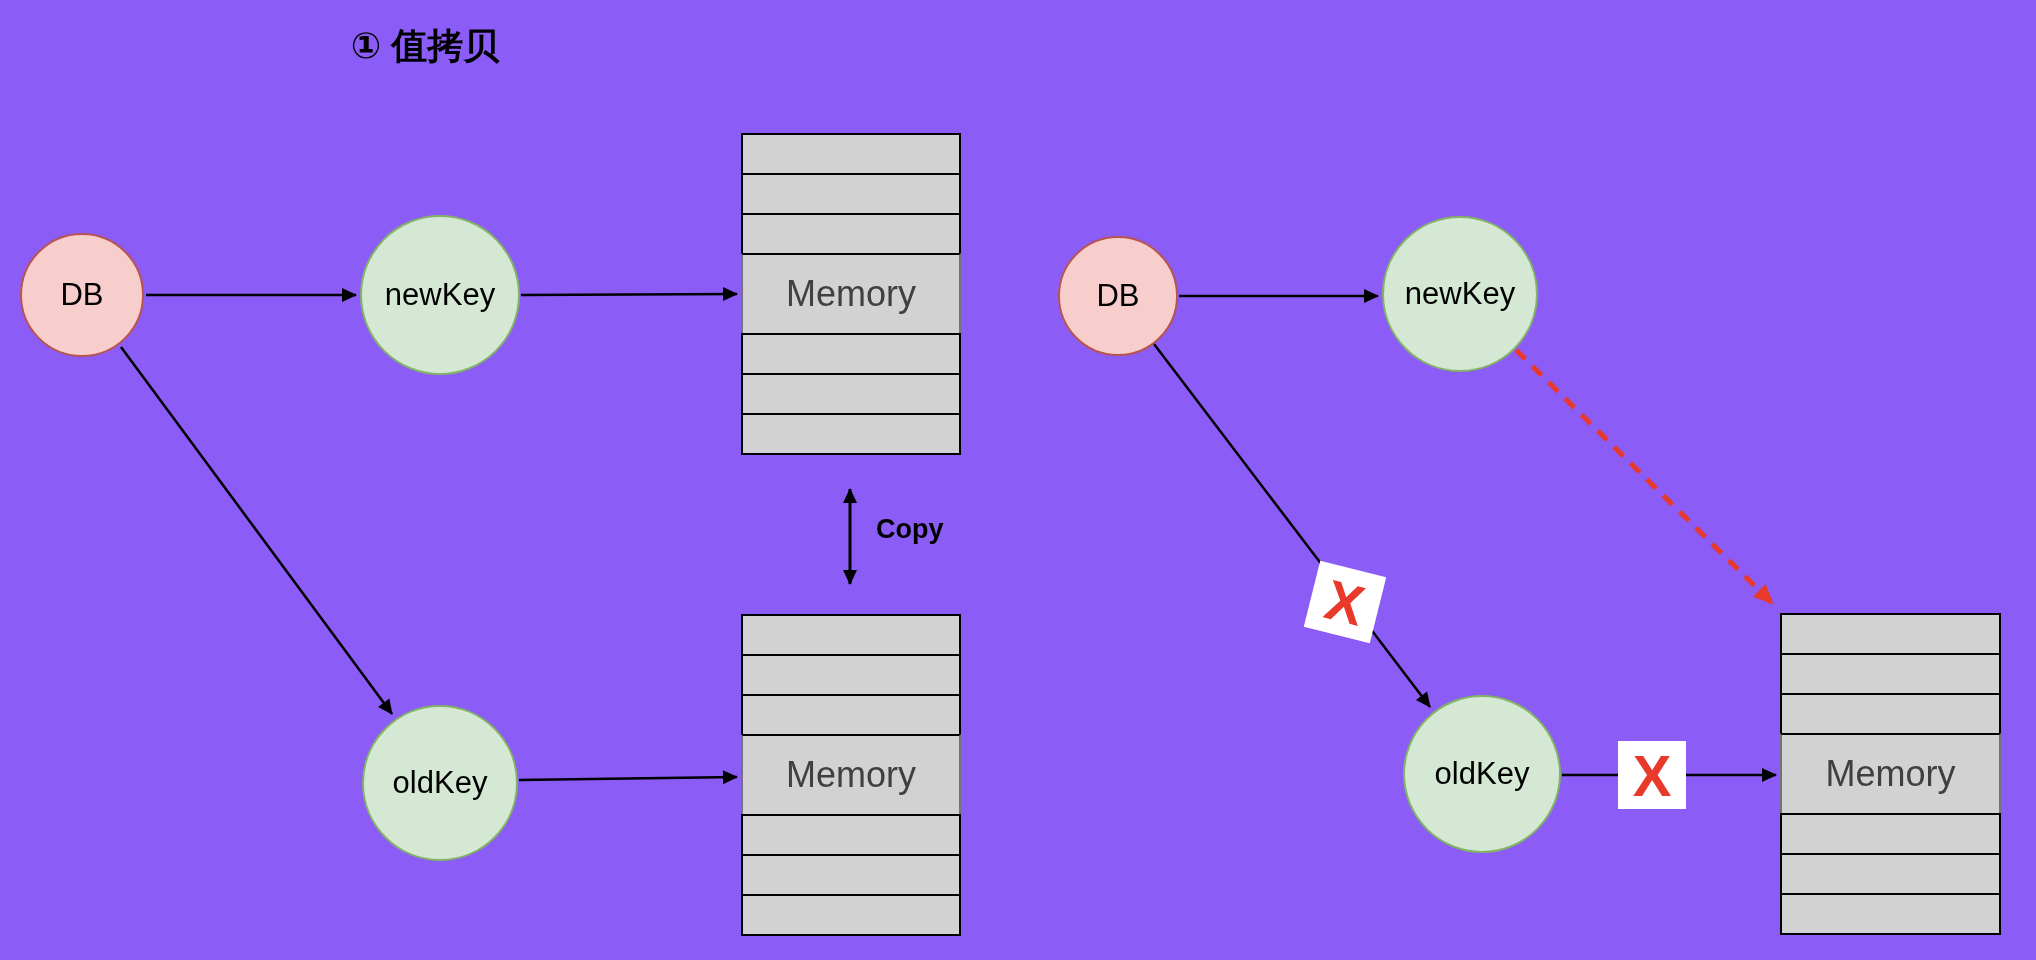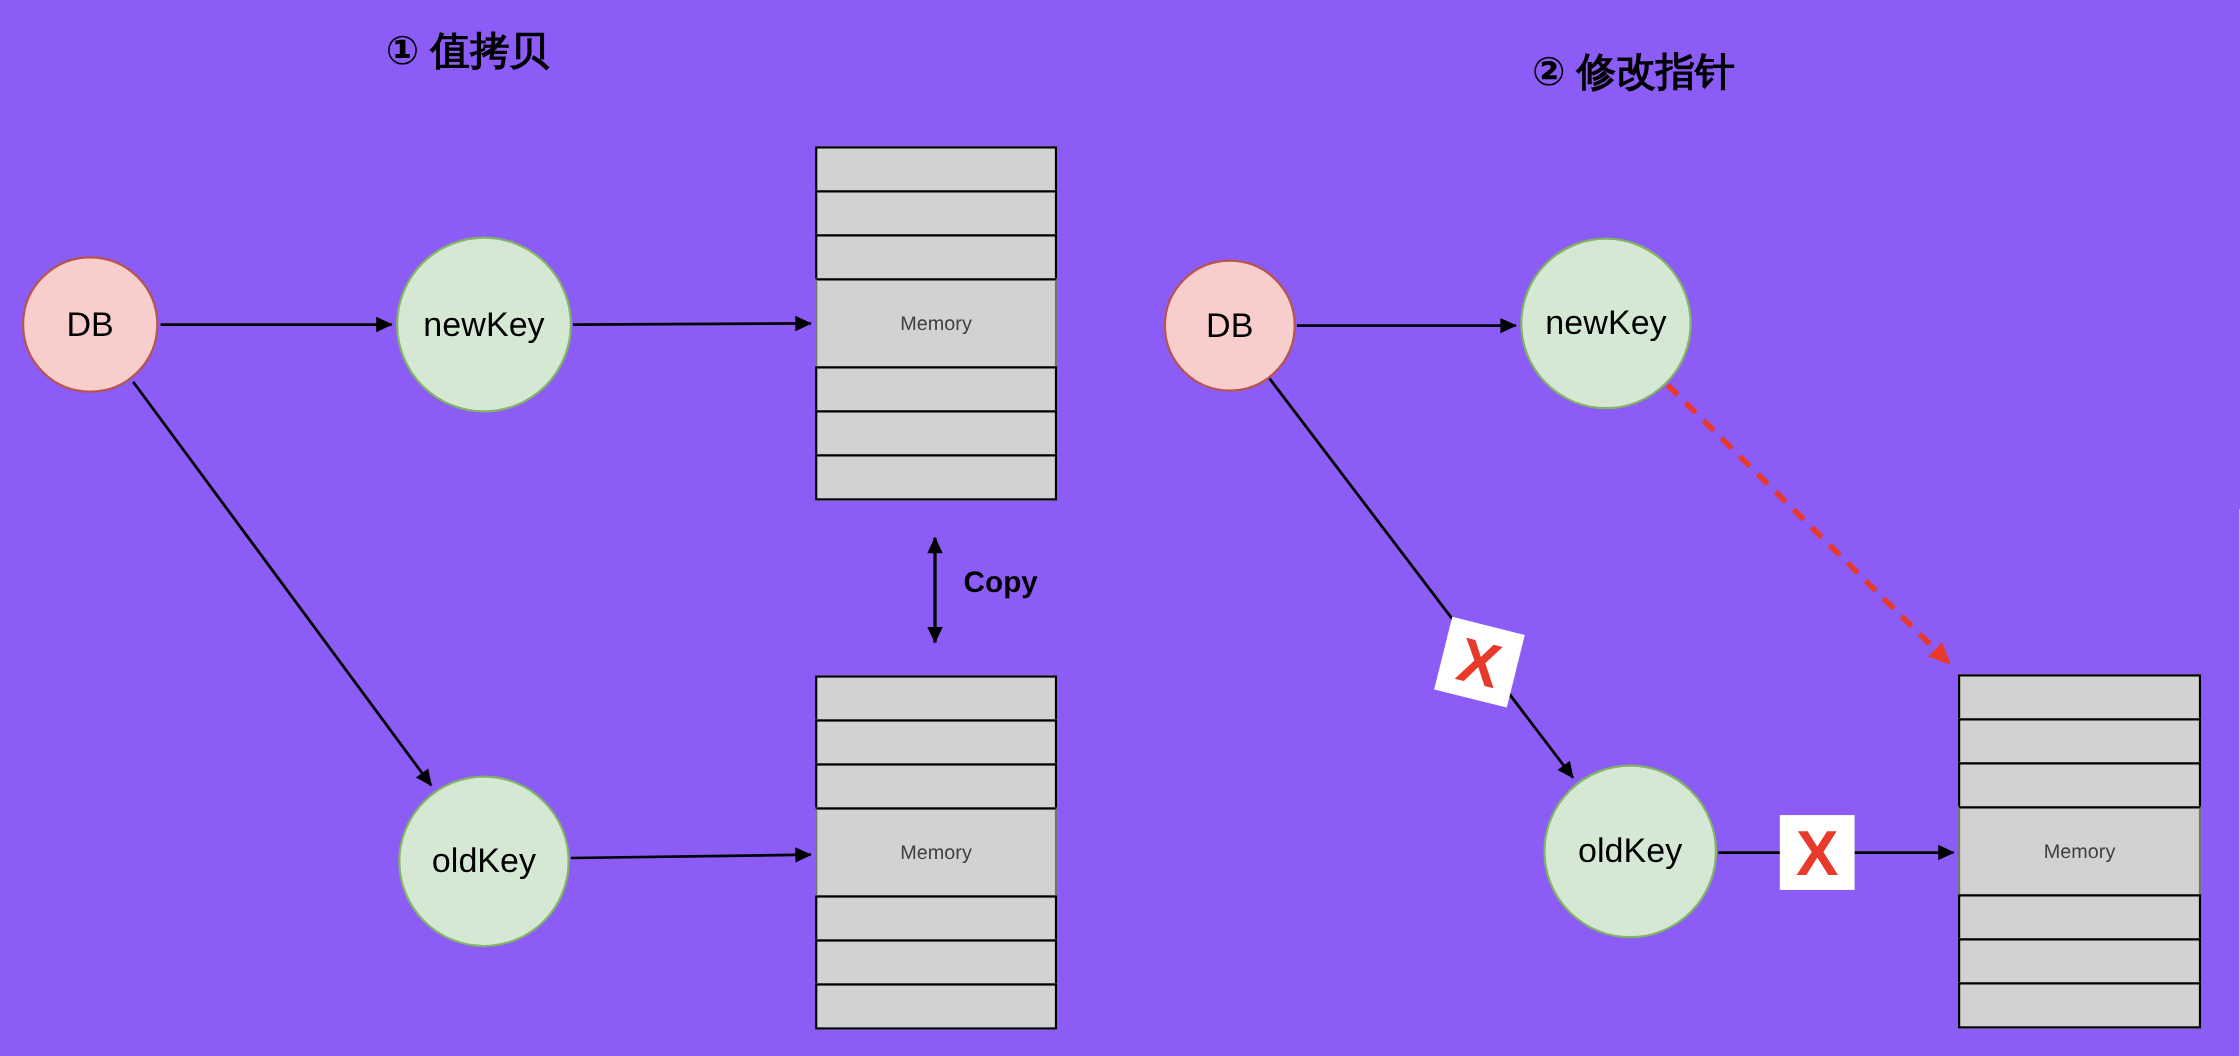--- a/index.html
+++ b/index.html
@@ -31,21 +31,21 @@
   .memory{position:absolute;}
   .mem1{left:741px;top:133px;width:220px;}
   .mem2{left:741px;top:614px;width:220px;}
   .mem3{left:1780px;top:613px;width:221px;}
   .mem-row{box-sizing:border-box;height:42px;background:var(--memory-fill,#d2d2d2);
            border:2px solid var(--memory-stroke,#000);}
   .mem-row + .mem-row{margin-top:-2px;}
   .mem-row-mid{height:82px;border-left-color:var(--memory-cell-stroke,#737373);
                border-right-color:var(--memory-cell-stroke,#737373);
                display:flex;align-items:center;justify-content:center;
-               font-size:18px;color:var(--memory-text,#404040);text-align:right;}
+               font-size:36px;color:var(--memory-text,#404040);text-align:right;}
 
   .copy-label{position:absolute;left:876px;top:514px;font-size:27px;font-weight:bold;color:#000;}
 
   .x-mark{position:absolute;width:68px;height:68px;background:#fff;display:flex;align-items:center;justify-content:center;
           font-weight:bold;color:var(--invalid-red,#e8392b);}
   .x1{left:1311px;top:568px;font-size:56px;transform:rotate(14deg);}
   .x2{left:1618px;top:741px;font-size:58px;}
 </style>
 </head>
 <body>
@@ -68,21 +68,20 @@
     <line class="edge" x1="519" y1="780" x2="737" y2="777" marker-end="url(#ah)"></line>
     <line class="edge edge-thick" x1="850" y1="489" x2="850" y2="584" marker-start="url(#ah)" marker-end="url(#ah)"></line>
 
     <line class="edge" x1="1179" y1="296" x2="1378" y2="296" marker-end="url(#ah)"></line>
     <line class="edge" x1="1154" y1="344" x2="1430" y2="707" marker-end="url(#ah)"></line>
     <line class="edge" x1="1562" y1="775" x2="1776" y2="775" marker-end="url(#ah)"></line>
     <line class="edge-dashed" x1="1516" y1="350" x2="1772" y2="603" marker-end="url(#ahr)"></line>
   </svg>
 
   <div class="section-title t1">① 值拷贝</div>
-  <div class="section-title t2">② 修改指针</div>
 
   <div class="node node-red db1">
     <span>DB</span>
   </div>
   <div class="node node-green nk1">
     <span>newKey</span>
   </div>
   <div class="node node-green ok1">
     <span>oldKey</span>
   </div>

